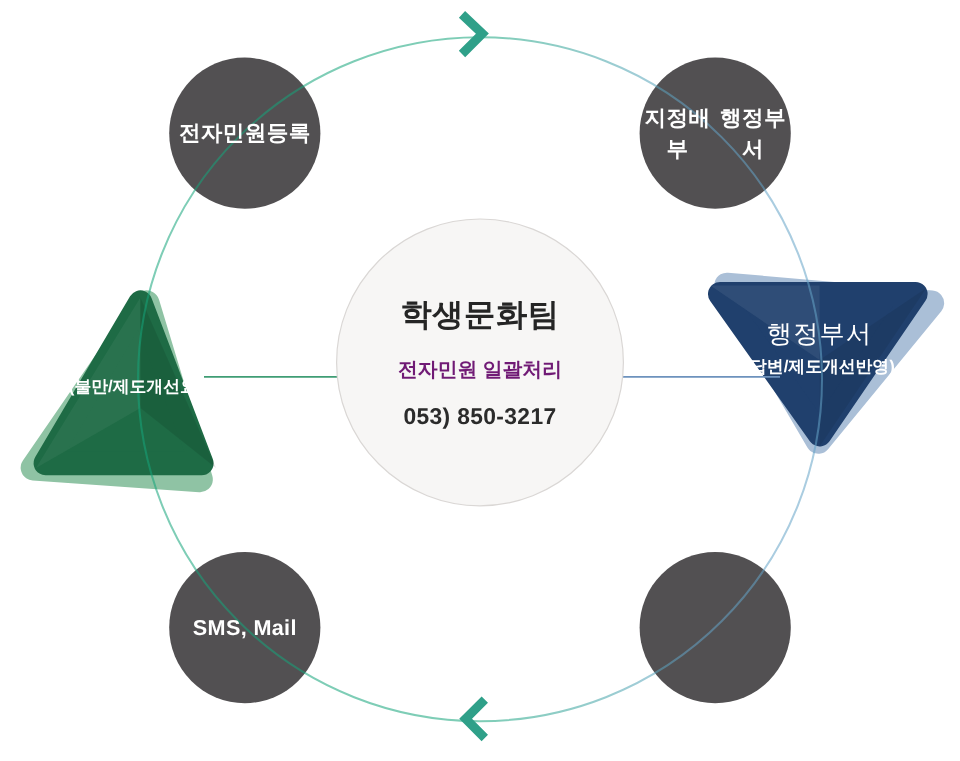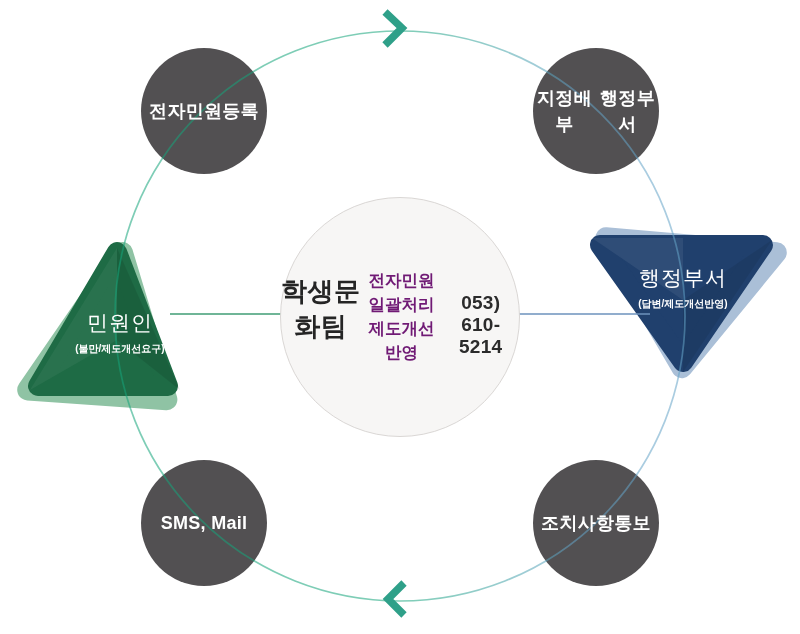--- a/index.html
+++ b/index.html
@@ -8,27 +8,27 @@
   .stage {
     position: relative;
     width: 800px; height: 634px;
     background: var(--page-bg, #ffffff);
     overflow: hidden;
   }
   .stage svg.diagram-canvas { position: absolute; left: 0; top: 0; z-index: 0; }
 
   
   .center-circle {
-    position: absolute; left: 280px; top: 197px;
+    position: absolute; left: 280px; top: 182px;
     width: 240px; height: 240px;
     border-radius: 50%;
     background: var(--center-bg, #f7f6f5);
     border: 1px solid var(--center-border, #dad7d5);
     z-index: 2;
-    display: flex; 
+    display: flex; flex-direction: column;
     align-items: center; justify-content: center;
     text-align: center;
   }
   .center-title {
     font-size: 26px; font-weight: 700; color: #252525;
     letter-spacing: 0.5px; margin-bottom: 17px;
   }
   .center-desc {
     font-size: 16.5px; font-weight: 700; color: #701a75;
     line-height: 1.45;
@@ -54,21 +54,21 @@
   .node-label.br { left: 533px; top: 460px; }
 
   
   .actor-label {
     position: absolute; z-index: 2; text-align: center;
     color: #ffffff; pointer-events: none;
   }
   .actor-label.left  { left: 25px;  top: 309px; width: 190px; }
   .actor-label.right { left: 588px; top: 264px; width: 190px; }
   .actor-title { font-size: 21px; font-weight: 400; letter-spacing: 1px; }
-  .actor-sub   { font-size: 10px; font-weight: 700; margin-top: 5px; letter-spacing: 0px; }
+  .actor-sub   { font-size: 14px; font-weight: 700; margin-top: 5px; letter-spacing: 0px; }
 </style>
 </head>
 <body>
 
 <div class="stage">
 
   <svg class="diagram-canvas" width="800" height="634" viewBox="0 0 800 634">
     <defs>
       <linearGradient id="ringGrad" x1="0" y1="0" x2="1" y2="0">
         <stop offset="0.50" stop-color="#14a47a"></stop>
@@ -101,43 +101,37 @@
     <circle cx="400" cy="316" r="285" fill="none" stroke="url(#ringGrad)" stroke-width="1.7" stroke-opacity="0.55"></circle>
 
     <polyline points="385,12 402,28 385,45" fill="none" stroke-width="7.5" stroke-linejoin="miter" stroke-linecap="butt" stroke="#2fa089"></polyline>
     <polyline points="404,583 388,599 404,615" fill="none" stroke-width="7.5" stroke-linejoin="miter" stroke-linecap="butt" stroke="#2fa089"></polyline>
   </svg>
 
   <div class="center-circle">
     <div class="center-title">학생문화팀</div>
     <div class="center-desc">
       <div>전자민원 일괄처리</div>
-      <div>제도개선반영</div>
     </div>
-    <div class="center-phone">053) 610-5214</div>
+    <div class="center-phone">053) 850-3217</div>
   </div>
 
   <div class="node-label tl">
     <span>전자민원</span>
     <span>등록</span>
   </div>
   <div class="node-label tr">
     <span>지정배부</span>
     <span>행정부서</span>
   </div>
-  <div class="node-label br">
-    <span>조치사항</span>
-    <span>통보</span>
-  </div>
   <div class="node-label bl">
     <span>SMS, Mail</span>
   </div>
 
   <div class="actor-label left">
-    <div class="actor-title">민원인</div>
     <div class="actor-sub">(불만/제도개선요구)</div>
   </div>
   <div class="actor-label right">
     <div class="actor-title">행정부서</div>
     <div class="actor-sub">(답변/제도개선반영)</div>
   </div>
 
 </div>
 
 </body></html>

